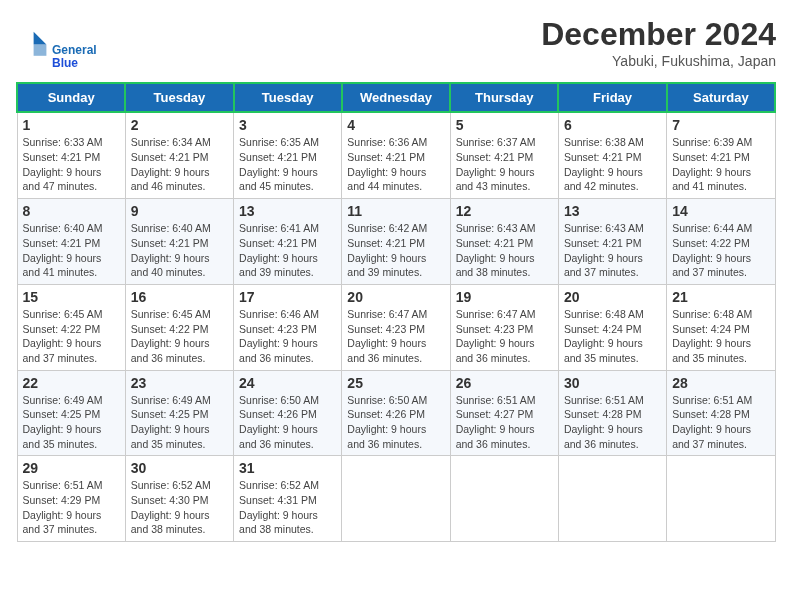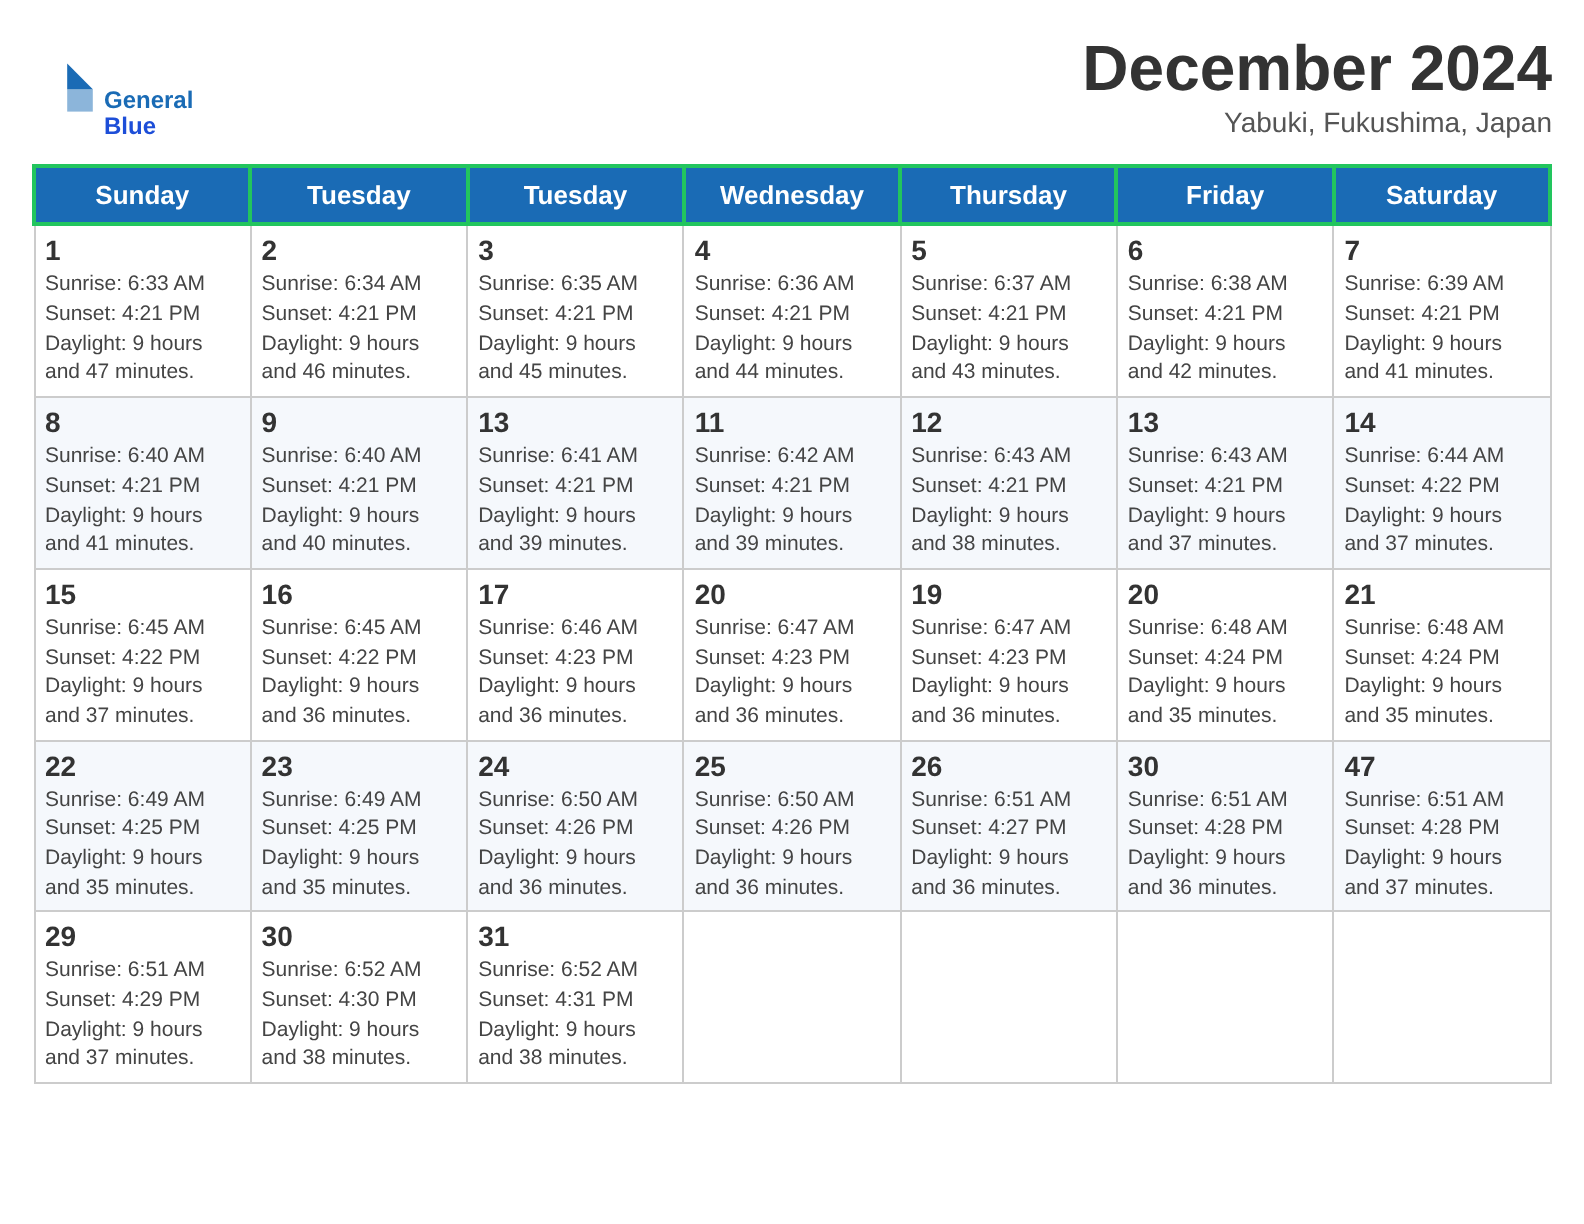--- a/index.html
+++ b/index.html
@@ -232,21 +232,21 @@
         </td>
         <td>
           <span class="day-num">26</span>
           <div class="day-info">Sunrise: 6:51 AM<br>Sunset: 4:27 PM<br>Daylight: 9 hours and 36 minutes.</div>
         </td>
         <td>
           <span class="day-num">30</span>
           <div class="day-info">Sunrise: 6:51 AM<br>Sunset: 4:28 PM<br>Daylight: 9 hours and 36 minutes.</div>
         </td>
         <td>
-          <span class="day-num">47</span>
+          <span class="day-num">28</span>
           <div class="day-info">Sunrise: 6:51 AM<br>Sunset: 4:28 PM<br>Daylight: 9 hours and 37 minutes.</div>
         </td>
       </tr>
       <tr>
         <td>
           <span class="day-num">29</span>
           <div class="day-info">Sunrise: 6:51 AM<br>Sunset: 4:29 PM<br>Daylight: 9 hours and 37 minutes.</div>
         </td>
         <td>
           <span class="day-num">30</span>

